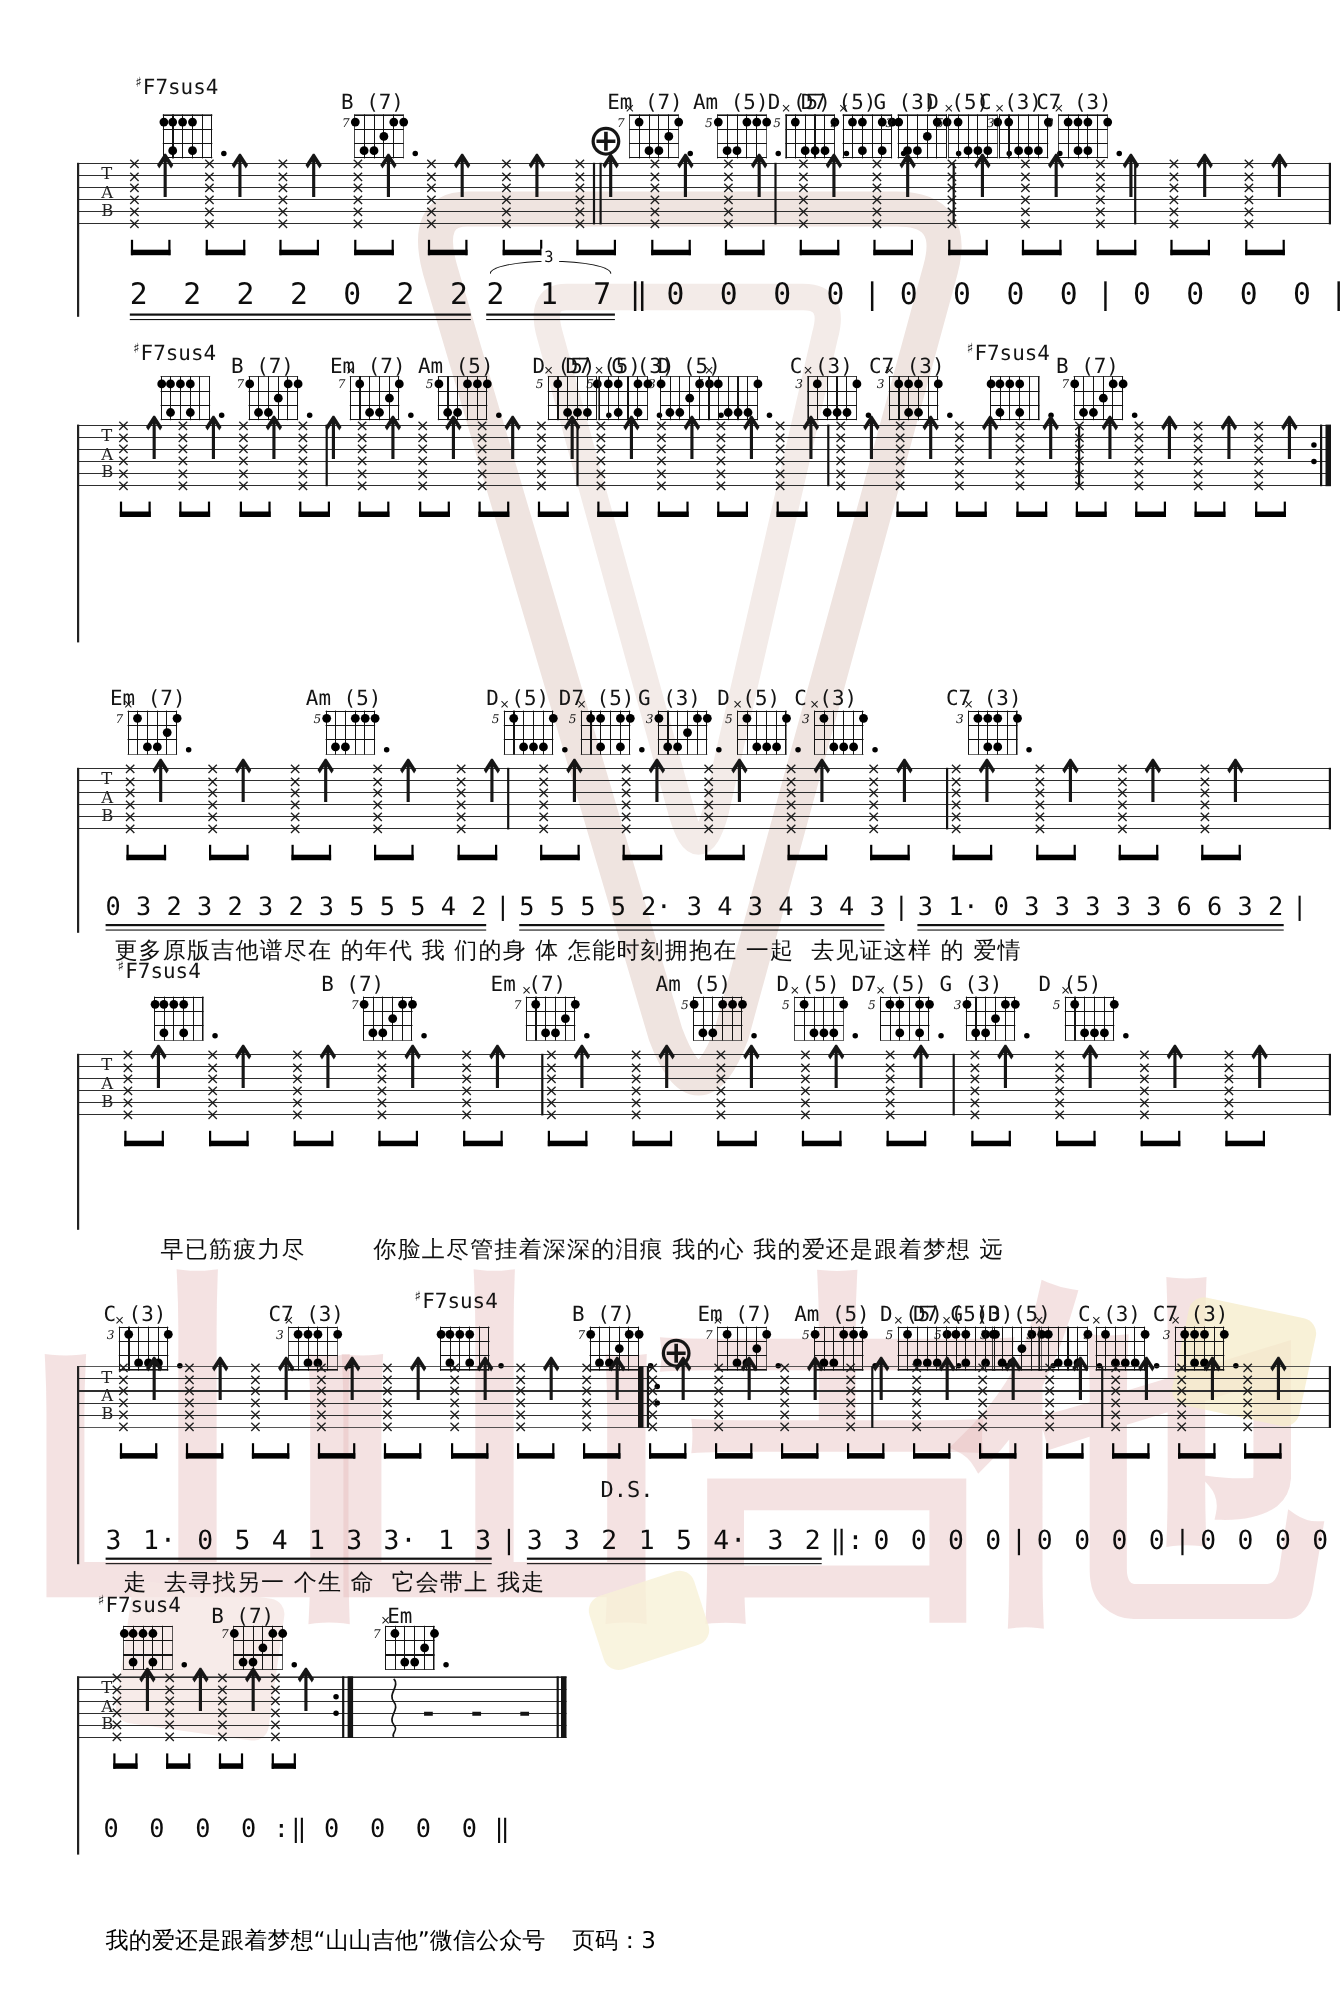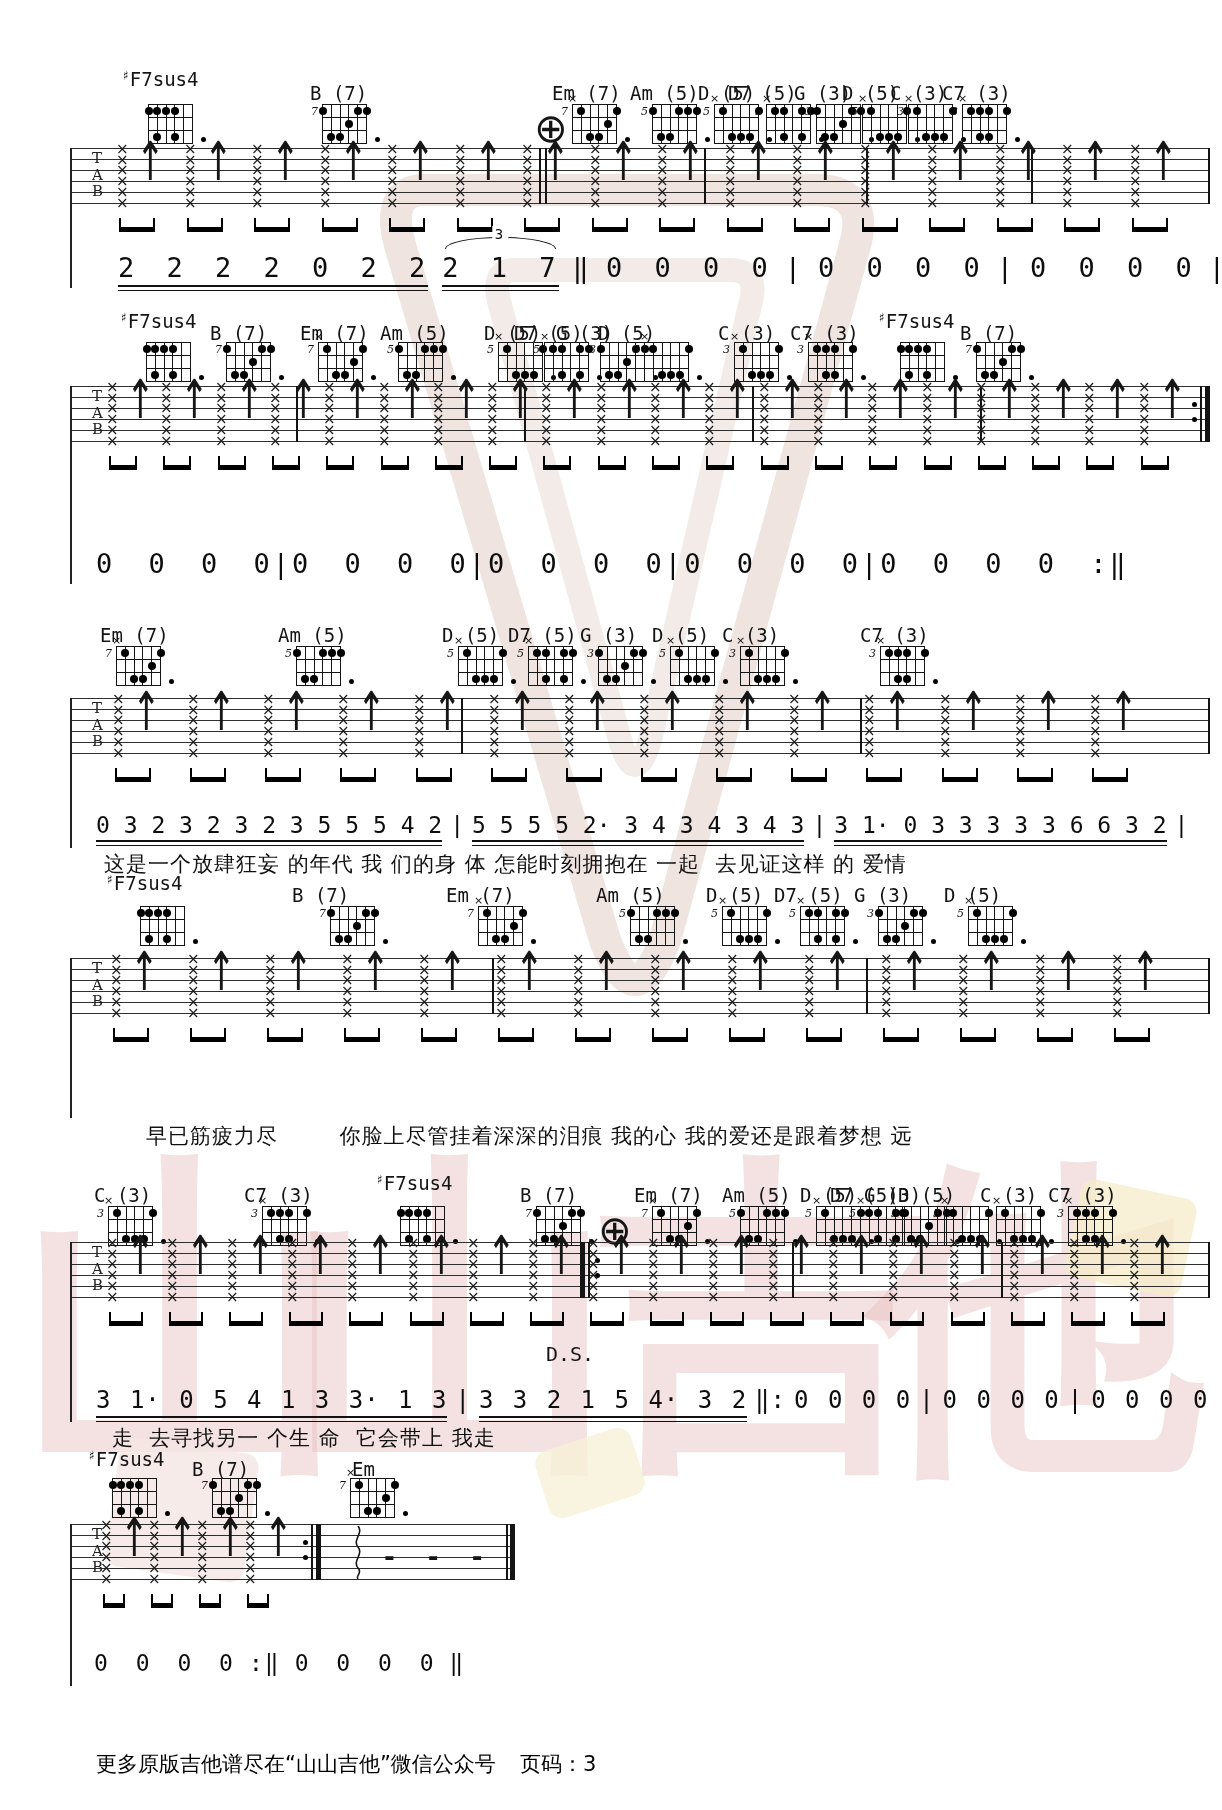--- a/index.html
+++ b/index.html
@@ -412,21 +412,20 @@
       <div class="beam" style="left: 978px; top: 456px; width: 24.3px;"></div>
       <div class="xcol" style="left: 1029px; top: 382px;">××××××</div>
       <div class="uar" style="left: 1043px; top: 378px;">↑</div>
       <div class="beam" style="left: 1032px; top: 456px; width: 24.3px;"></div>
       <div class="xcol" style="left: 1083px; top: 382px;">××××××</div>
       <div class="uar" style="left: 1097px; top: 378px;">↑</div>
       <div class="beam" style="left: 1086px; top: 456px; width: 24.3px;"></div>
       <div class="xcol" style="left: 1138px; top: 382px;">××××××</div>
       <div class="uar" style="left: 1152px; top: 378px;">↑</div>
       <div class="beam" style="left: 1141px; top: 456px; width: 24.3px;"></div>
-      <div class="mel" style="left: 96px; top: 548px; font-size: 27px; letter-spacing: 3px; word-spacing: 14px;"><span class="seg m14">0 0 0 0|0 0 0 0|0 0 0 0|0 0 0 0|0 0 0 0 :‖</span></div>
       <div class="clabel" style="left: 100px; top: 624px;">Em (7)</div>
       <div class="cgrid" style="left: 116px; top: 646px;"></div>
       <div class="fdot" style="left: 121.3px; top: 648.8px;"></div>
       <div class="fdot" style="left: 156.5px; top: 648.8px;"></div>
       <div class="fdot" style="left: 147.7px; top: 661.8px;"></div>
       <div class="fdot" style="left: 130.1px; top: 674.8px;"></div>
       <div class="fdot" style="left: 138.9px; top: 674.8px;"></div>
       <div class="fret" style="left: 105px; top: 647px;">7</div>
       <div class="mutex" style="left: 112px; top: 634px;">×</div>
       <div class="adot" style="left: 169px; top: 679px;"></div>
@@ -546,21 +545,21 @@
       <div class="xcol" style="left: 939px; top: 694px;">××××××</div>
       <div class="uar" style="left: 953px; top: 690px;">↑</div>
       <div class="beam" style="left: 942px; top: 768px; width: 32px;"></div>
       <div class="xcol" style="left: 1014px; top: 694px;">××××××</div>
       <div class="uar" style="left: 1028px; top: 690px;">↑</div>
       <div class="beam" style="left: 1017px; top: 768px; width: 32px;"></div>
       <div class="xcol" style="left: 1089px; top: 694px;">××××××</div>
       <div class="uar" style="left: 1103px; top: 690px;">↑</div>
       <div class="beam" style="left: 1092px; top: 768px; width: 32px;"></div>
       <div class="mel" style="left: 96px; top: 812px; font-size: 23px; letter-spacing: 0px; word-spacing: 0px;"><span class="seg u">0 3 2 3 2 3 2 3 5 5 5 4 2</span><span class="seg">|</span><span class="seg u">5 5 5 5 2· 3 4 3 4 3 4 3</span><span class="seg">|</span><span class="seg u">3 1· 0 3 3 3 3 3 6 6 3 2</span><span class="seg">|</span></div>
-      <div class="lyr" style="left: 104px; top: 850px;">这是一个放肆狂妄 的年代 我 们的身 体 怎能时刻拥抱在 一起  去见证这样 的 爱情</div>
+      <div class="lyr" style="left: 104px; top: 850px;">更多原版吉他谱尽在 的年代 我 们的身 体 怎能时刻拥抱在 一起  去见证这样 的 爱情</div>
       <div class="clabel" style="left: 106px; top: 872px;"><span class="sh">♯</span>F7sus4</div>
       <div class="cgrid" style="left: 140px; top: 906px;"></div>
       <div class="fdot" style="left: 136.5px; top: 908.8px;"></div>
       <div class="fdot" style="left: 145.3px; top: 908.8px;"></div>
       <div class="fdot" style="left: 154.1px; top: 908.8px;"></div>
       <div class="fdot" style="left: 162.9px; top: 908.8px;"></div>
       <div class="fdot" style="left: 145.3px; top: 934.8px;"></div>
       <div class="fdot" style="left: 162.9px; top: 934.8px;"></div>
       <div class="adot" style="left: 193px; top: 939px;"></div>
       <div class="clabel" style="left: 292px; top: 884px;">B (7)</div>
@@ -928,15 +927,15 @@
       <div class="xcol" style="left: 244px; top: 1520px;">××××××</div>
       <div class="uar" style="left: 258px; top: 1516px;">↑</div>
       <div class="beam" style="left: 247px; top: 1594px; width: 18px;"></div>
       <div class="sqg" style="left: 352px; top: 1526px;"><svg width="12" height="54" viewBox="0 0 12 54">
           <path d="M6 0 C 12 7, 0 14, 6 21 C 12 28, 0 35, 6 42 C 11 47, 3 50, 6 53" fill="none" stroke="#141414" stroke-width="1.6"></path>
         </svg></div>
       <div class="dash" style="left: 384px; top: 1542px;">- - -</div>
       <div class="mel" style="left: 94px; top: 1650px; font-size: 23px; letter-spacing: 2px; word-spacing: 10px;"><span class="seg m14">0 0 0 0</span><span class="seg m14">:‖</span><span class="seg m14">0 0 0 0</span><span class="seg m14">‖</span></div>
     </div>
   <div class="ds" style="left:546px;top:1342px;">D.S.</div>
-  <div class="footer-item" style="left:96px;top:1750px;">更多原版吉他谱尽在“山山吉他”微信公众号</div>
+  <div class="footer-item" style="left:96px;top:1750px;">我的爱还是跟着梦想“山山吉他”微信公众号</div>
   <div class="footer-item" style="left:520px;top:1750px;">页码：3</div>
 </div>
 
 </body></html>

